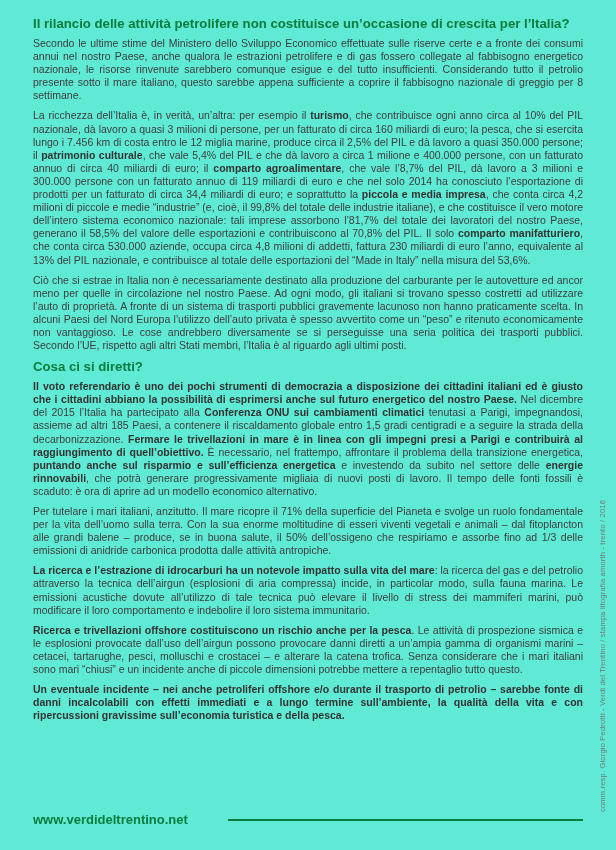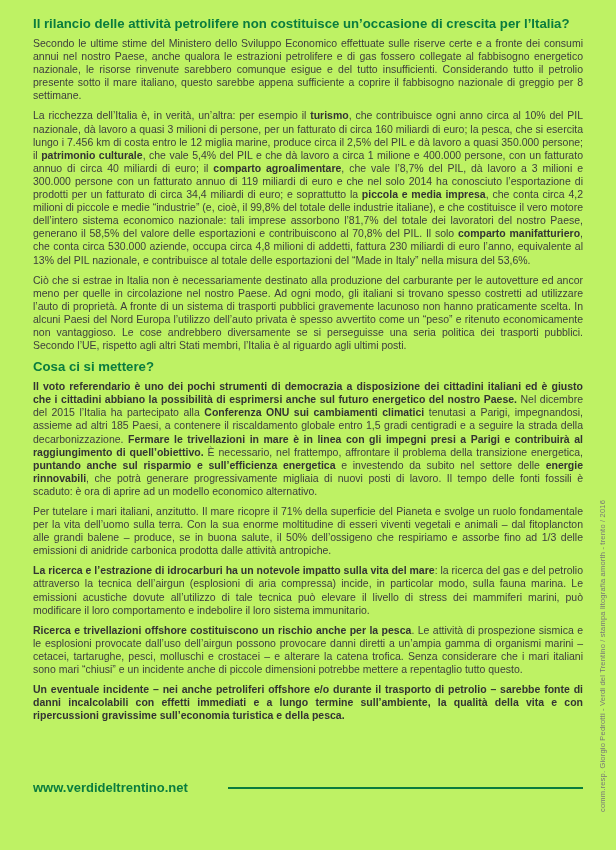--- a/index.html
+++ b/index.html
@@ -5,21 +5,21 @@
   html, body { margin: 0; padding: 0; }
   body {
     width: 616px; height: 850px;
     background: #ffffff;
     font-family: "Liberation Sans", sans-serif;
     -webkit-font-smoothing: antialiased;
   }
   .page {
     position: relative;
     width: 616px; height: 850px;
-    background: #bef264;
+    background: #5eead4;
     overflow: hidden;
   }
   .content {
     position: absolute;
     left: 33px; top: 13px;
     width: 550px;
   }
   .heading {
     margin: 3px 0 5px 0;
     font-size: 13.2px;
@@ -32,21 +32,21 @@
     font-size: 10.5px;
     line-height: 13.1px;
     color: #3d3d3d;
     text-align: justify;
   }
   .paragraph .b { font-weight: bold; color: #333333; }
   .paragraph .i { }
   .footer {
     position: absolute;
     left: 33px; right: 33px;
-    top: 780px;
+    top: 812px;
     display: flex;
     align-items: center;
   }
   .website {
     font-size: 13px;
     font-weight: bold;
     color: #0a7c3e;
     white-space: nowrap;
     text-decoration: none;
   }
@@ -69,21 +69,21 @@
 </style>
 </head>
 <body>
 
 <div class="page">
   <div class="content">
       <h2 class="heading"><span>Il rilancio delle attività petrolifere non costituisce un’occasione di crescita per l’Italia?</span></h2>
       <p class="paragraph"><span>Secondo le ultime stime del Ministero dello Sviluppo Economico effettuate sulle riserve certe e a fronte dei consumi annui nel nostro Paese, anche qualora le estrazioni petrolifere e di gas fossero collegate al fabbisogno energetico nazionale, le risorse rinvenute sarebbero comunque esigue e del tutto insufficienti. Considerando tutto il petrolio presente sotto il mare italiano, questo sarebbe appena sufficiente a coprire il fabbisogno nazionale di greggio per 8 settimane.</span></p>
       <p class="paragraph"><span>La ricchezza dell’Italia è, in verità, un’altra: per esempio il </span><span class="b">turismo</span><span>, che contribuisce ogni anno circa al 10% del PIL nazionale, dà lavoro a quasi 3 milioni di persone, per un fatturato di circa 160 miliardi di euro; la pesca, che si esercita lungo i 7.456 km di costa entro le 12 miglia marine, produce circa il 2,5% del PIL e dà lavoro a quasi 350.000 persone; il </span><span class="b">patrimonio culturale</span><span>, che vale 5,4% del PIL e che dà lavoro a circa 1 milione e 400.000 persone, con un fatturato annuo di circa 40 miliardi di euro; il </span><span class="b">comparto agroalimentare</span><span>, che vale l’8,7% del PIL, dà lavoro a 3 milioni e 300.000 persone con un fatturato annuo di 119 miliardi di euro e che nel solo 2014 ha conosciuto l’esportazione di prodotti per un fatturato di circa 34,4 miliardi di euro; e soprattutto la </span><span class="b">piccola e media impresa</span><span>, che conta circa 4,2 milioni di piccole e medie “industrie” (e, cioè, il 99,8% del totale delle industrie italiane), e che costituisce il vero motore dell’intero sistema economico nazionale: tali imprese assorbono l’81,7% del totale dei lavoratori del nostro Paese, generano il 58,5% del valore delle esportazioni e contribuiscono al 70,8% del PIL. Il solo </span><span class="b">comparto manifatturiero</span><span>, che conta circa 530.000 aziende, occupa circa 4,8 milioni di addetti, fattura 230 miliardi di euro l’anno, equivalente al 13% del PIL nazionale, e contribuisce al totale delle esportazioni del “Made in Italy” nella misura del 53,6%.</span></p>
       <p class="paragraph"><span>Ciò che si estrae in Italia non è necessariamente destinato alla produzione del carburante per le autovetture ed ancor meno per quelle in circolazione nel nostro Paese. Ad ogni modo, gli italiani si trovano spesso costretti ad utilizzare l’auto di proprietà. A fronte di un sistema di trasporti pubblici gravemente lacunoso non hanno praticamente scelta. In alcuni Paesi del Nord Europa l’utilizzo dell’auto privata è spesso avvertito come un “peso” e ritenuto economicamente non vantaggioso. Le cose andrebbero diversamente se si perseguisse una seria politica dei trasporti pubblici. Secondo l’UE, rispetto agli altri Stati membri, l’Italia è al riguardo agli ultimi posti.</span></p>
-      <h2 class="heading"><span>Cosa ci si mettere?</span></h2>
+      <h2 class="heading"><span>Cosa ci si diretti?</span></h2>
       <p class="paragraph"><span class="b">Il voto referendario è uno dei pochi strumenti di democrazia a disposizione dei cittadini italiani ed è giusto che i cittadini abbiano la possibilità di esprimersi anche sul futuro energetico del nostro Paese.</span><span> Nel dicembre del 2015 l’Italia ha partecipato alla </span><span class="b">Conferenza ONU sui cambiamenti climatici</span><span> tenutasi a Parigi, impegnandosi, assieme ad altri 185 Paesi, a contenere il riscaldamento globale entro 1,5 gradi centigradi e a seguire la strada della decarbonizzazione. </span><span class="b">Fermare le trivellazioni in mare è in linea con gli impegni presi a Parigi e contribuirà al raggiungimento di quell’obiettivo.</span><span> È necessario, nel frattempo, affrontare il problema della transizione energetica, </span><span class="b">puntando anche sul risparmio e sull’efficienza energetica</span><span> e investendo da subito nel settore delle </span><span class="b">energie rinnovabili</span><span>, che potrà generare progressivamente migliaia di nuovi posti di lavoro. Il tempo delle fonti fossili è scaduto: è ora di aprire ad un modello economico alternativo.</span></p>
       <p class="paragraph"><span>Per tutelare i mari italiani, anzitutto. Il mare ricopre il 71% della superficie del Pianeta e svolge un ruolo fondamentale per la vita dell’uomo sulla terra. Con la sua enorme moltitudine di esseri viventi vegetali e animali – dal fitoplancton alle grandi balene – produce, se in buona salute, il 50% dell’ossigeno che respiriamo e assorbe fino ad 1/3 delle emissioni di anidride carbonica prodotta dalle attività antropiche.</span></p>
       <p class="paragraph"><span class="b">La ricerca e l’estrazione di idrocarburi ha un notevole impatto sulla vita del mare</span><span>: la ricerca del gas e del petrolio attraverso la tecnica dell’</span><span class="i">airgun</span><span> (esplosioni di aria compressa) incide, in particolar modo, sulla fauna marina. Le emissioni acustiche dovute all’utilizzo di tale tecnica può elevare il livello di stress dei mammiferi marini, può modificare il loro comportamento e indebolire il loro sistema immunitario.</span></p>
       <p class="paragraph"><span class="b">Ricerca e trivellazioni </span><span class="b i">offshore</span><span class="b"> costituiscono un rischio anche per la pesca</span><span>. Le attività di prospezione sismica e le esplosioni provocate dall’uso dell’</span><span class="i">airgun</span><span> possono provocare danni diretti a un’ampia gamma di organismi marini – cetacei, tartarughe, pesci, molluschi e crostacei – e alterare la catena trofica. Senza considerare che i mari italiani sono mari “chiusi” e un incidente anche di piccole dimensioni potrebbe mettere a repentaglio tutto questo.</span></p>
       <p class="paragraph"><span class="b">Un eventuale incidente – nei anche petroliferi </span><span class="b i">offshore</span><span class="b"> e/o durante il trasporto di petrolio – sarebbe fonte di danni incalcolabili con effetti immediati e a lungo termine sull’ambiente, la qualità della vita e con ripercussioni gravissime sull’economia turistica e della pesca.</span></p>
     </div>
 
   <div class="footer">
     <a href="#" class="website">www.verdideltrentino.net</a>
     <div class="rule"></div>

